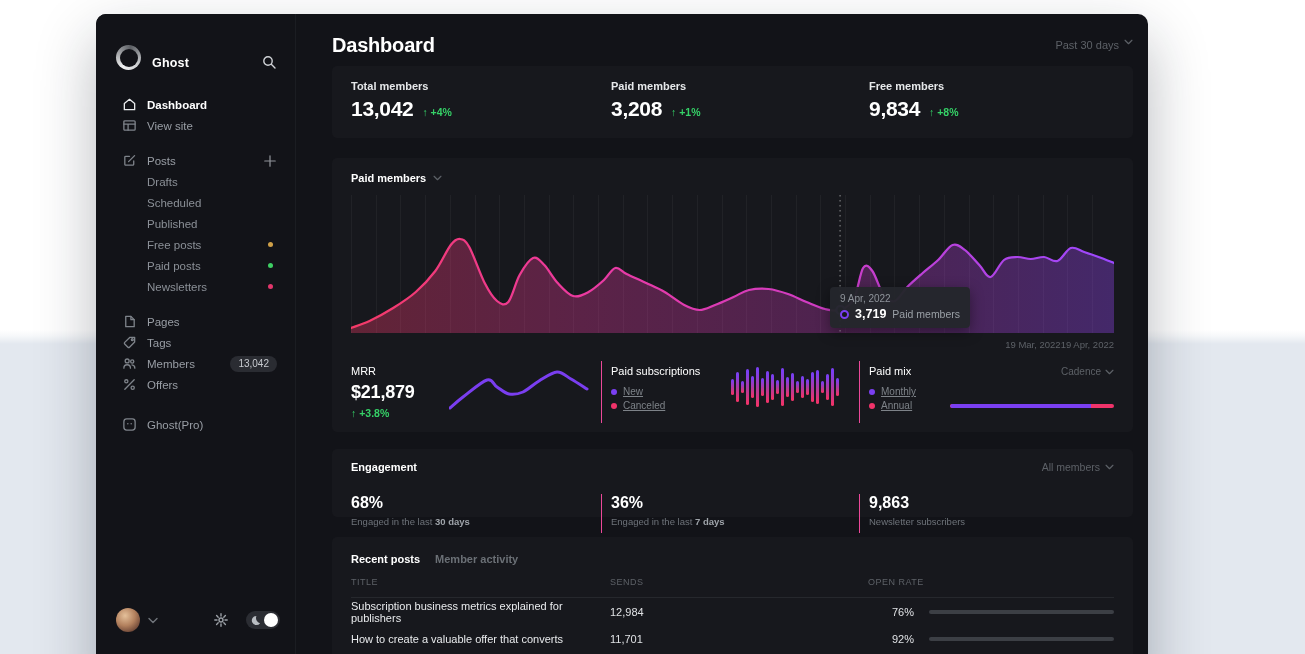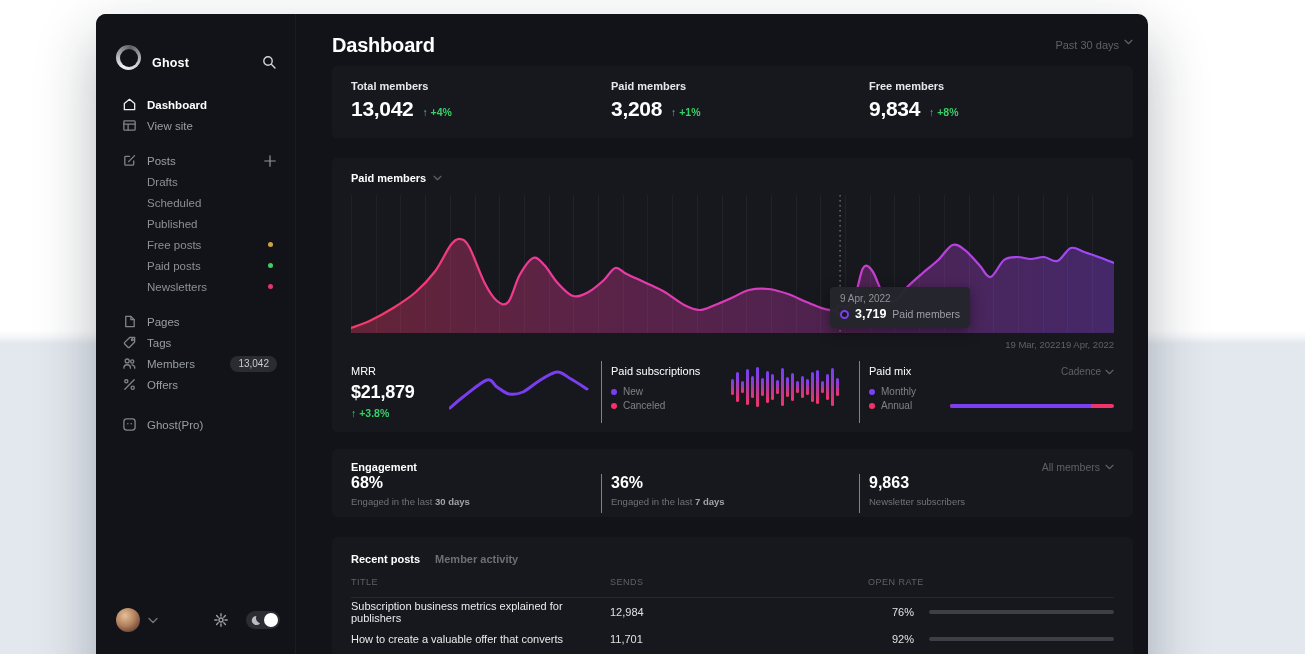--- a/index.html
+++ b/index.html
@@ -75,34 +75,34 @@
   .tt-val { font-size:12.5px; font-weight:bold; color:#fff; }
   .tt-label { font-size:10.5px; color:#9aa0a6; }
   .date-row { display:flex; justify-content:flex-end; margin-top:6px; font-size:9.5px; color:#5d6167; }
   .chart-bottom { margin-top:11px; height:62px; }
   .chart-bottom .col { position:relative; height:62px; padding-top:4px; }
   .mini-label { font-size:11px; font-weight:normal; color:#fff; }
   .mrr-val { font-size:18px; font-weight:bold; color:#fff; margin-top:5px; letter-spacing:-.2px; }
   .mrr-delta { margin-top:4px; }
   .spark { position:absolute; right:12px; top:6px; width:140px; height:46px; }
   .legend { margin-top:9px; display:flex; flex-direction:column; gap:3px; }
-  .leg-item { display:flex; align-items:center; gap:6px; font-size:10px; color:#7d8288; }
+  .leg-item { display:flex; align-items:center; gap:6px; font-size:10px; color:#7d8288;text-decoration:underline; }
   .leg-dot { width:6px; height:6px; border-radius:50%; }
   .bars { position:absolute; right:16px; top:2px; width:112px; height:48px; display:flex; align-items:center; gap:2px; }
   .bars i { display:block; width:3px; border-radius:2px; background:linear-gradient(180deg,var(--purple) 10%, #b23a9e 55%, var(--pink) 95%); }
   .cadence { position:absolute; right:0; top:5px; font-size:10px; color:#5d6167; display:flex; align-items:center; gap:4px; cursor:pointer; }
   .mix-bar { position:absolute; right:0; top:43px; width:164px; height:3.5px; border-radius:2px; background:var(--pink); overflow:hidden; }
   .mix-bar i { display:block; height:100%; background:var(--purple); border-radius:2px 0 0 2px; }
 
   
   .eng-card { margin-top:17px; height:68px; padding:11px 19px 0; }
   .eng-head { display:flex; justify-content:space-between; align-items:center; height:14px; }
   .eng-title { font-size:11px; font-weight:bold; color:#fff; }
   .filter { font-size:10.5px; color:#5d6167; display:flex; align-items:center; gap:5px; cursor:pointer; }
-  .eng-grid { margin-top:0; }
+  .eng-grid { margin-top:20px; }
   .eng-grid .col { padding-bottom:6px; }
   .eng-val { font-size:16px; font-weight:bold; color:#fff; }
   .eng-cap { margin-top:4px; font-size:9.5px; color:#6e737a; }
   .eng-cap b { color:#9fa4aa; }
 
   
   .posts-card { margin-top:20px; height:140px; padding:16px 19px 0; }
   .tabs { display:flex; gap:15px; height:14px;text-align:right; }
   .tab { font-size:11px; font-weight:bold; color:#6b7076; cursor:pointer; }
   .tab.active { color:#fff; }

